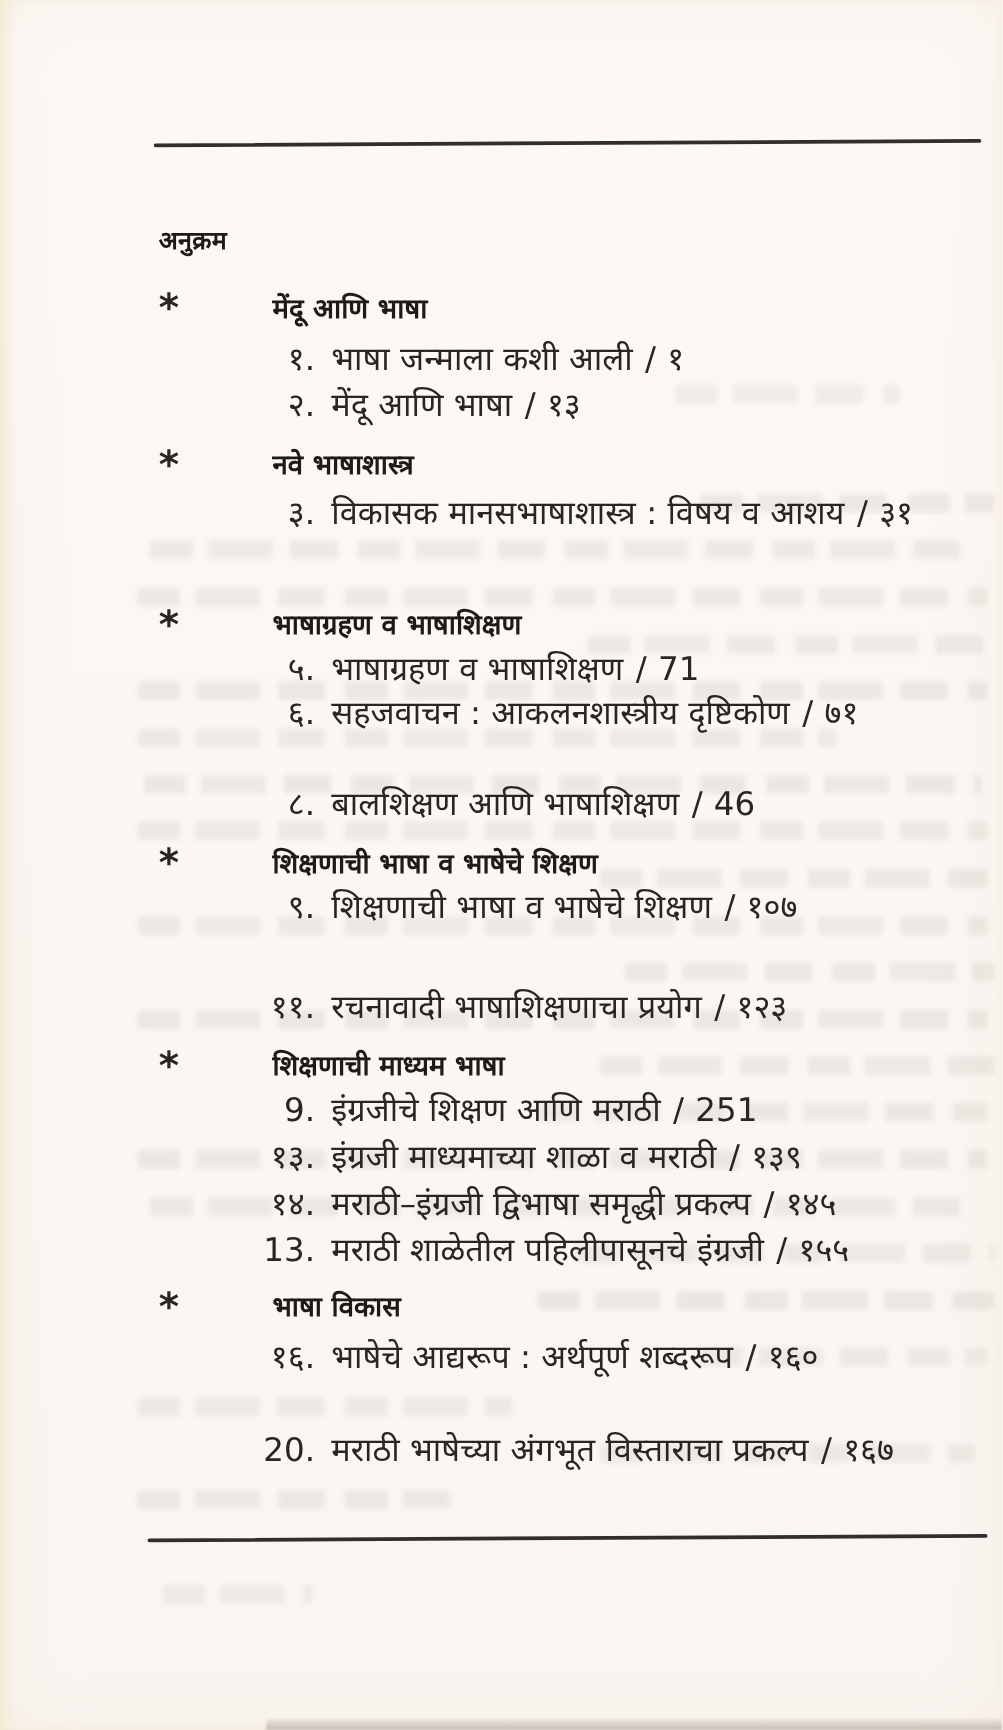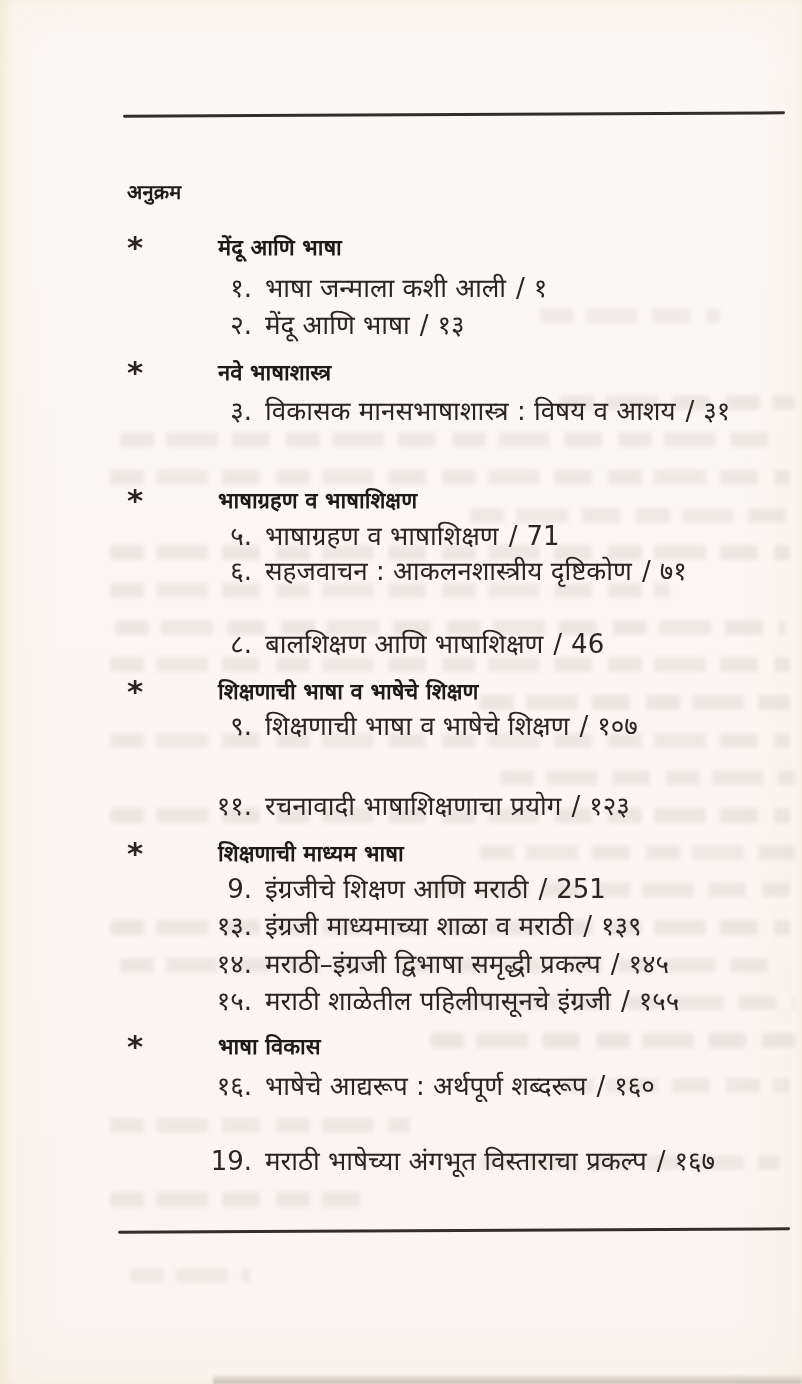--- a/index.html
+++ b/index.html
@@ -141,28 +141,28 @@
   <div class="toc-item" style="top:874px">
     <span class="num">9.</span><span class="ttl">इंग्रजीचे शिक्षण आणि मराठी</span><span class="sep">/</span><span class="pg">251</span>
   </div>
   <div class="toc-item" style="top:911px">
     <span class="num">१३.</span><span class="ttl">इंग्रजी माध्यमाच्या शाळा व मराठी</span><span class="sep">/</span><span class="pg">१३९</span>
   </div>
   <div class="toc-item" style="top:949px">
     <span class="num">१४.</span><span class="ttl">मराठी–इंग्रजी द्विभाषा समृद्धी प्रकल्प</span><span class="sep">/</span><span class="pg">१४५</span>
   </div>
   <div class="toc-item" style="top:986px">
-    <span class="num">१५.</span><span class="ttl">मराठी शाळेतील पहिलीपासूनचे इंग्रजी</span><span class="sep">/</span><span class="pg">१५५</span>
+    <span class="num">13.</span><span class="ttl">मराठी शाळेतील पहिलीपासूनचे इंग्रजी</span><span class="sep">/</span><span class="pg">१५५</span>
   </div>
 
   <div class="section-head" style="top:1032px">
     <span class="bullet">*</span>
     <span class="heading">भाषा विकास</span>
   </div>
   <div class="toc-item" style="top:1071px">
     <span class="num">१६.</span><span class="ttl">भाषेचे आद्यरूप : अर्थपूर्ण शब्दरूप</span><span class="sep">/</span><span class="pg">१६०</span>
   </div>
   <div class="toc-item" style="top:1146px">
-    <span class="num">19.</span><span class="ttl">मराठी भाषेच्या अंगभूत विस्ताराचा प्रकल्प</span><span class="sep">/</span><span class="pg">१६७</span>
+    <span class="num">20.</span><span class="ttl">मराठी भाषेच्या अंगभूत विस्ताराचा प्रकल्प</span><span class="sep">/</span><span class="pg">१६७</span>
   </div>
 
   <div class="bottom-band"></div>
 </div>
 
 </body></html>

